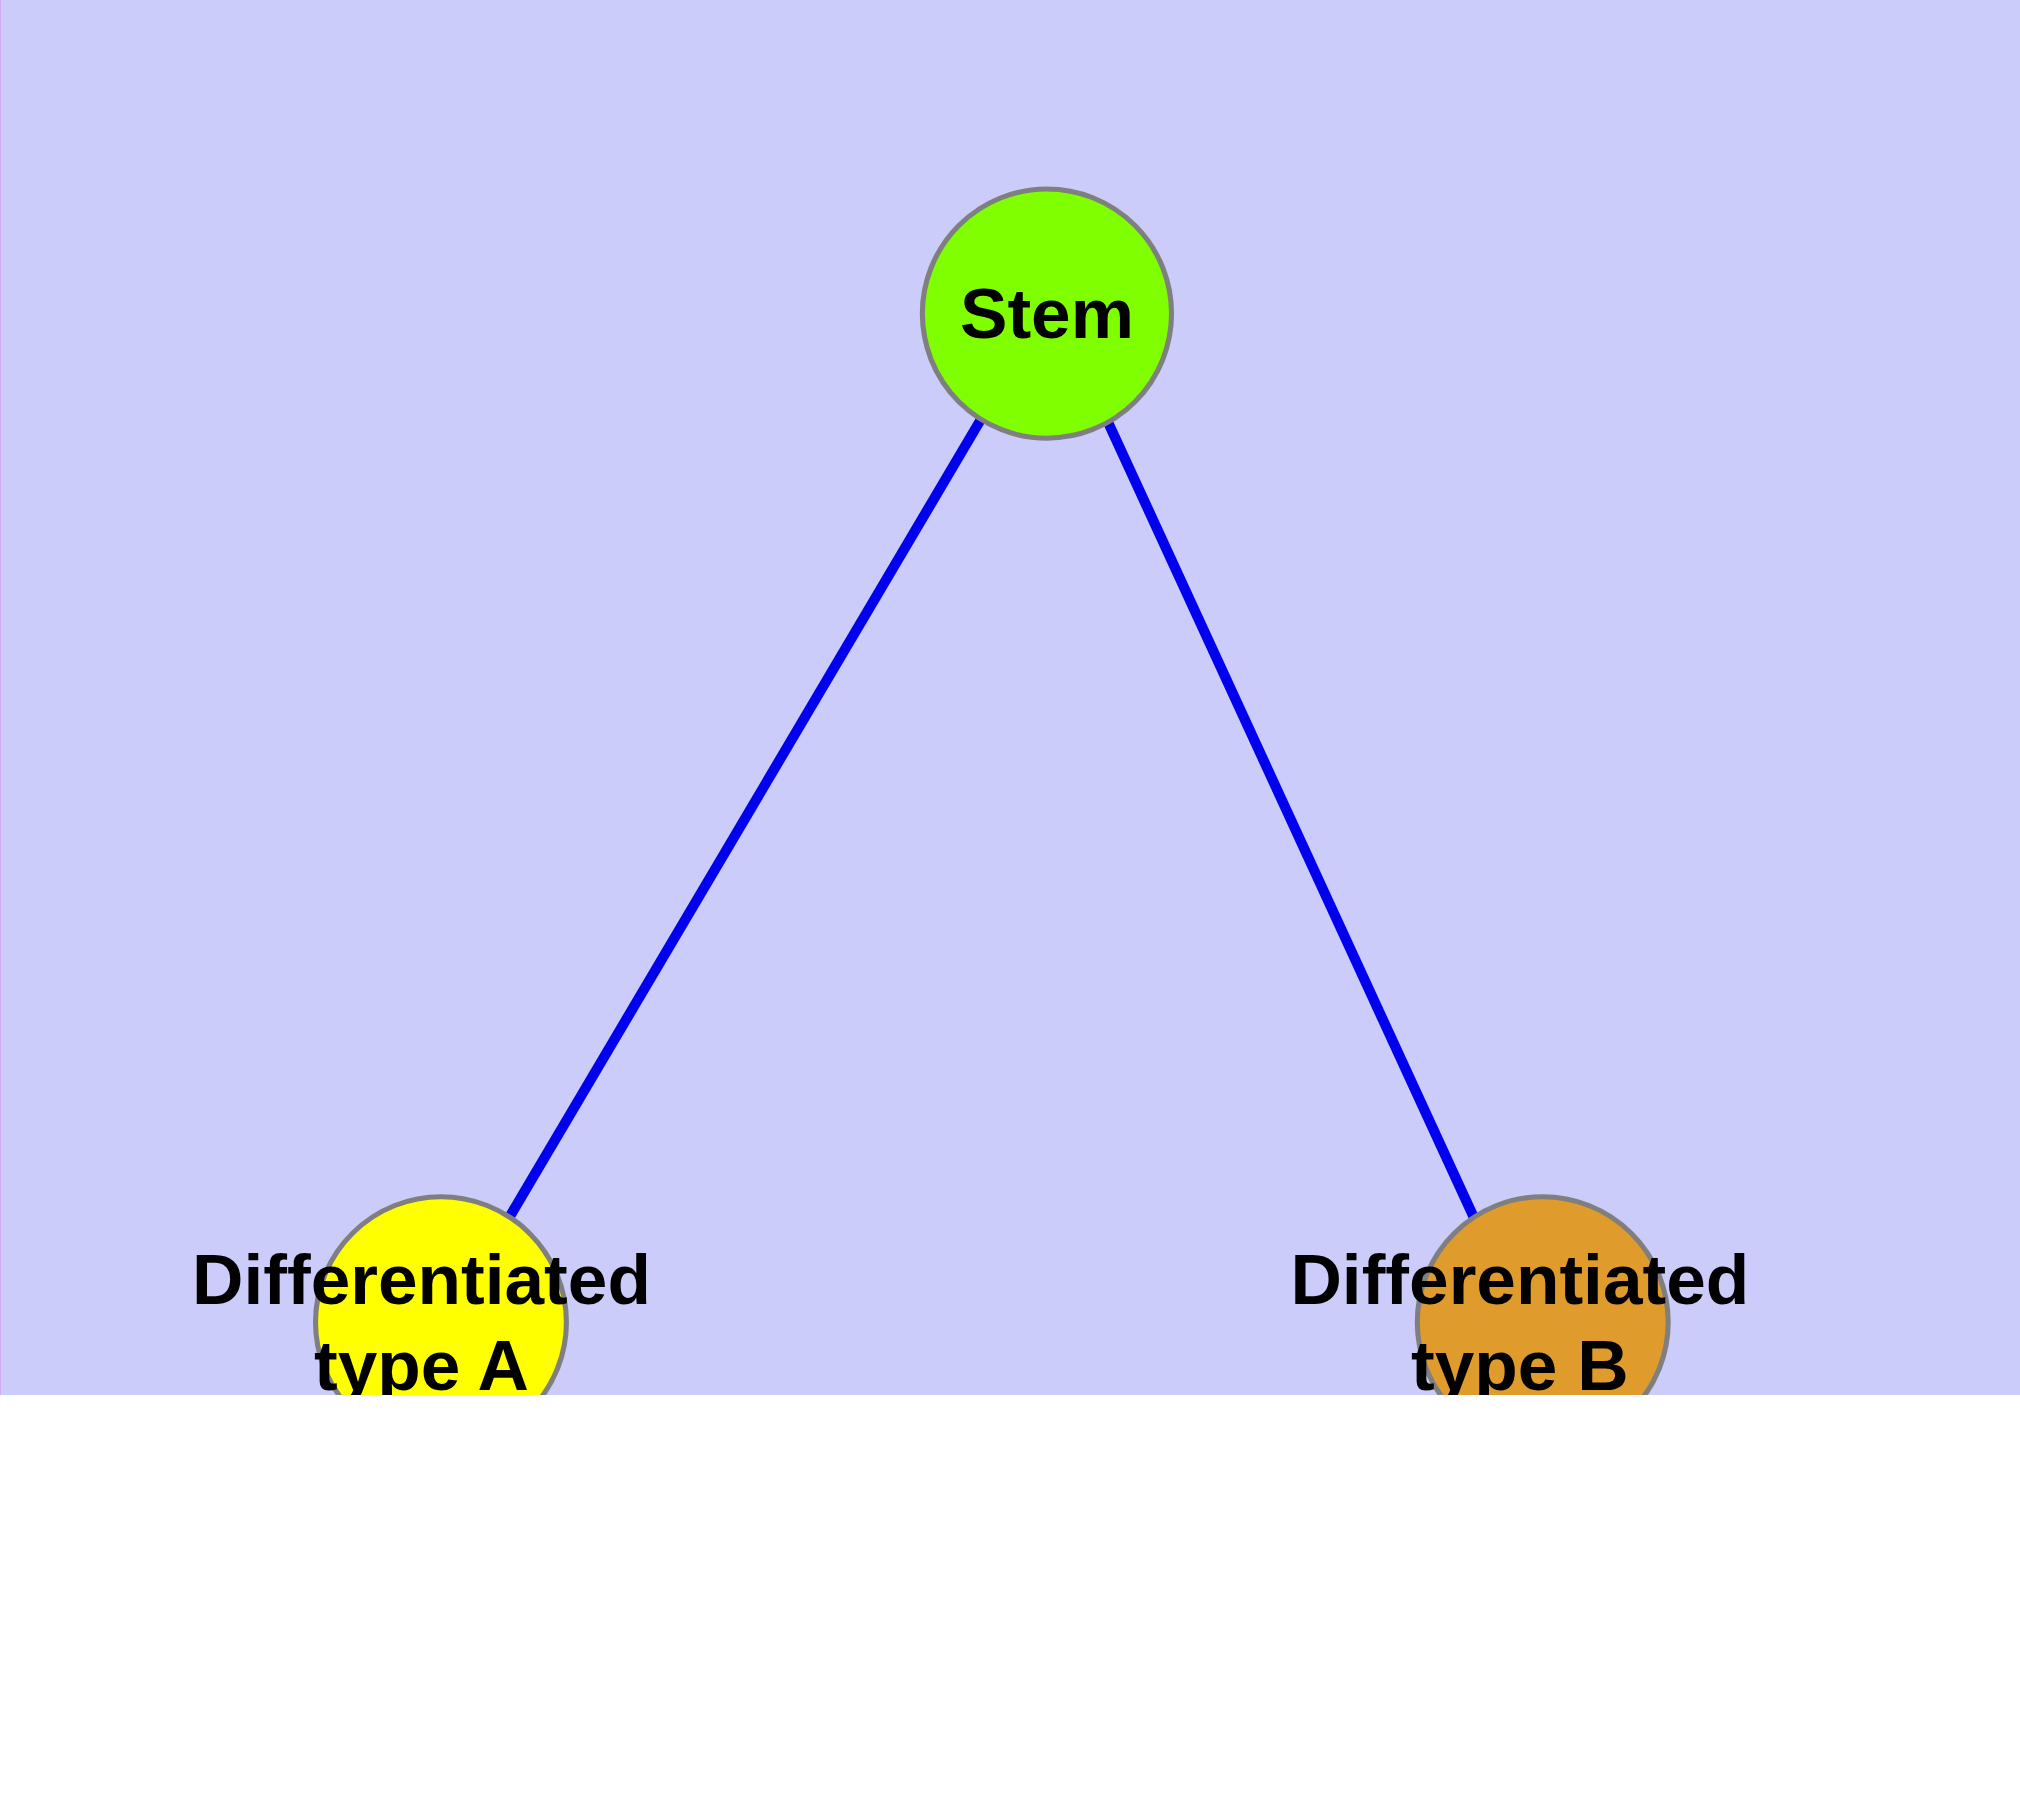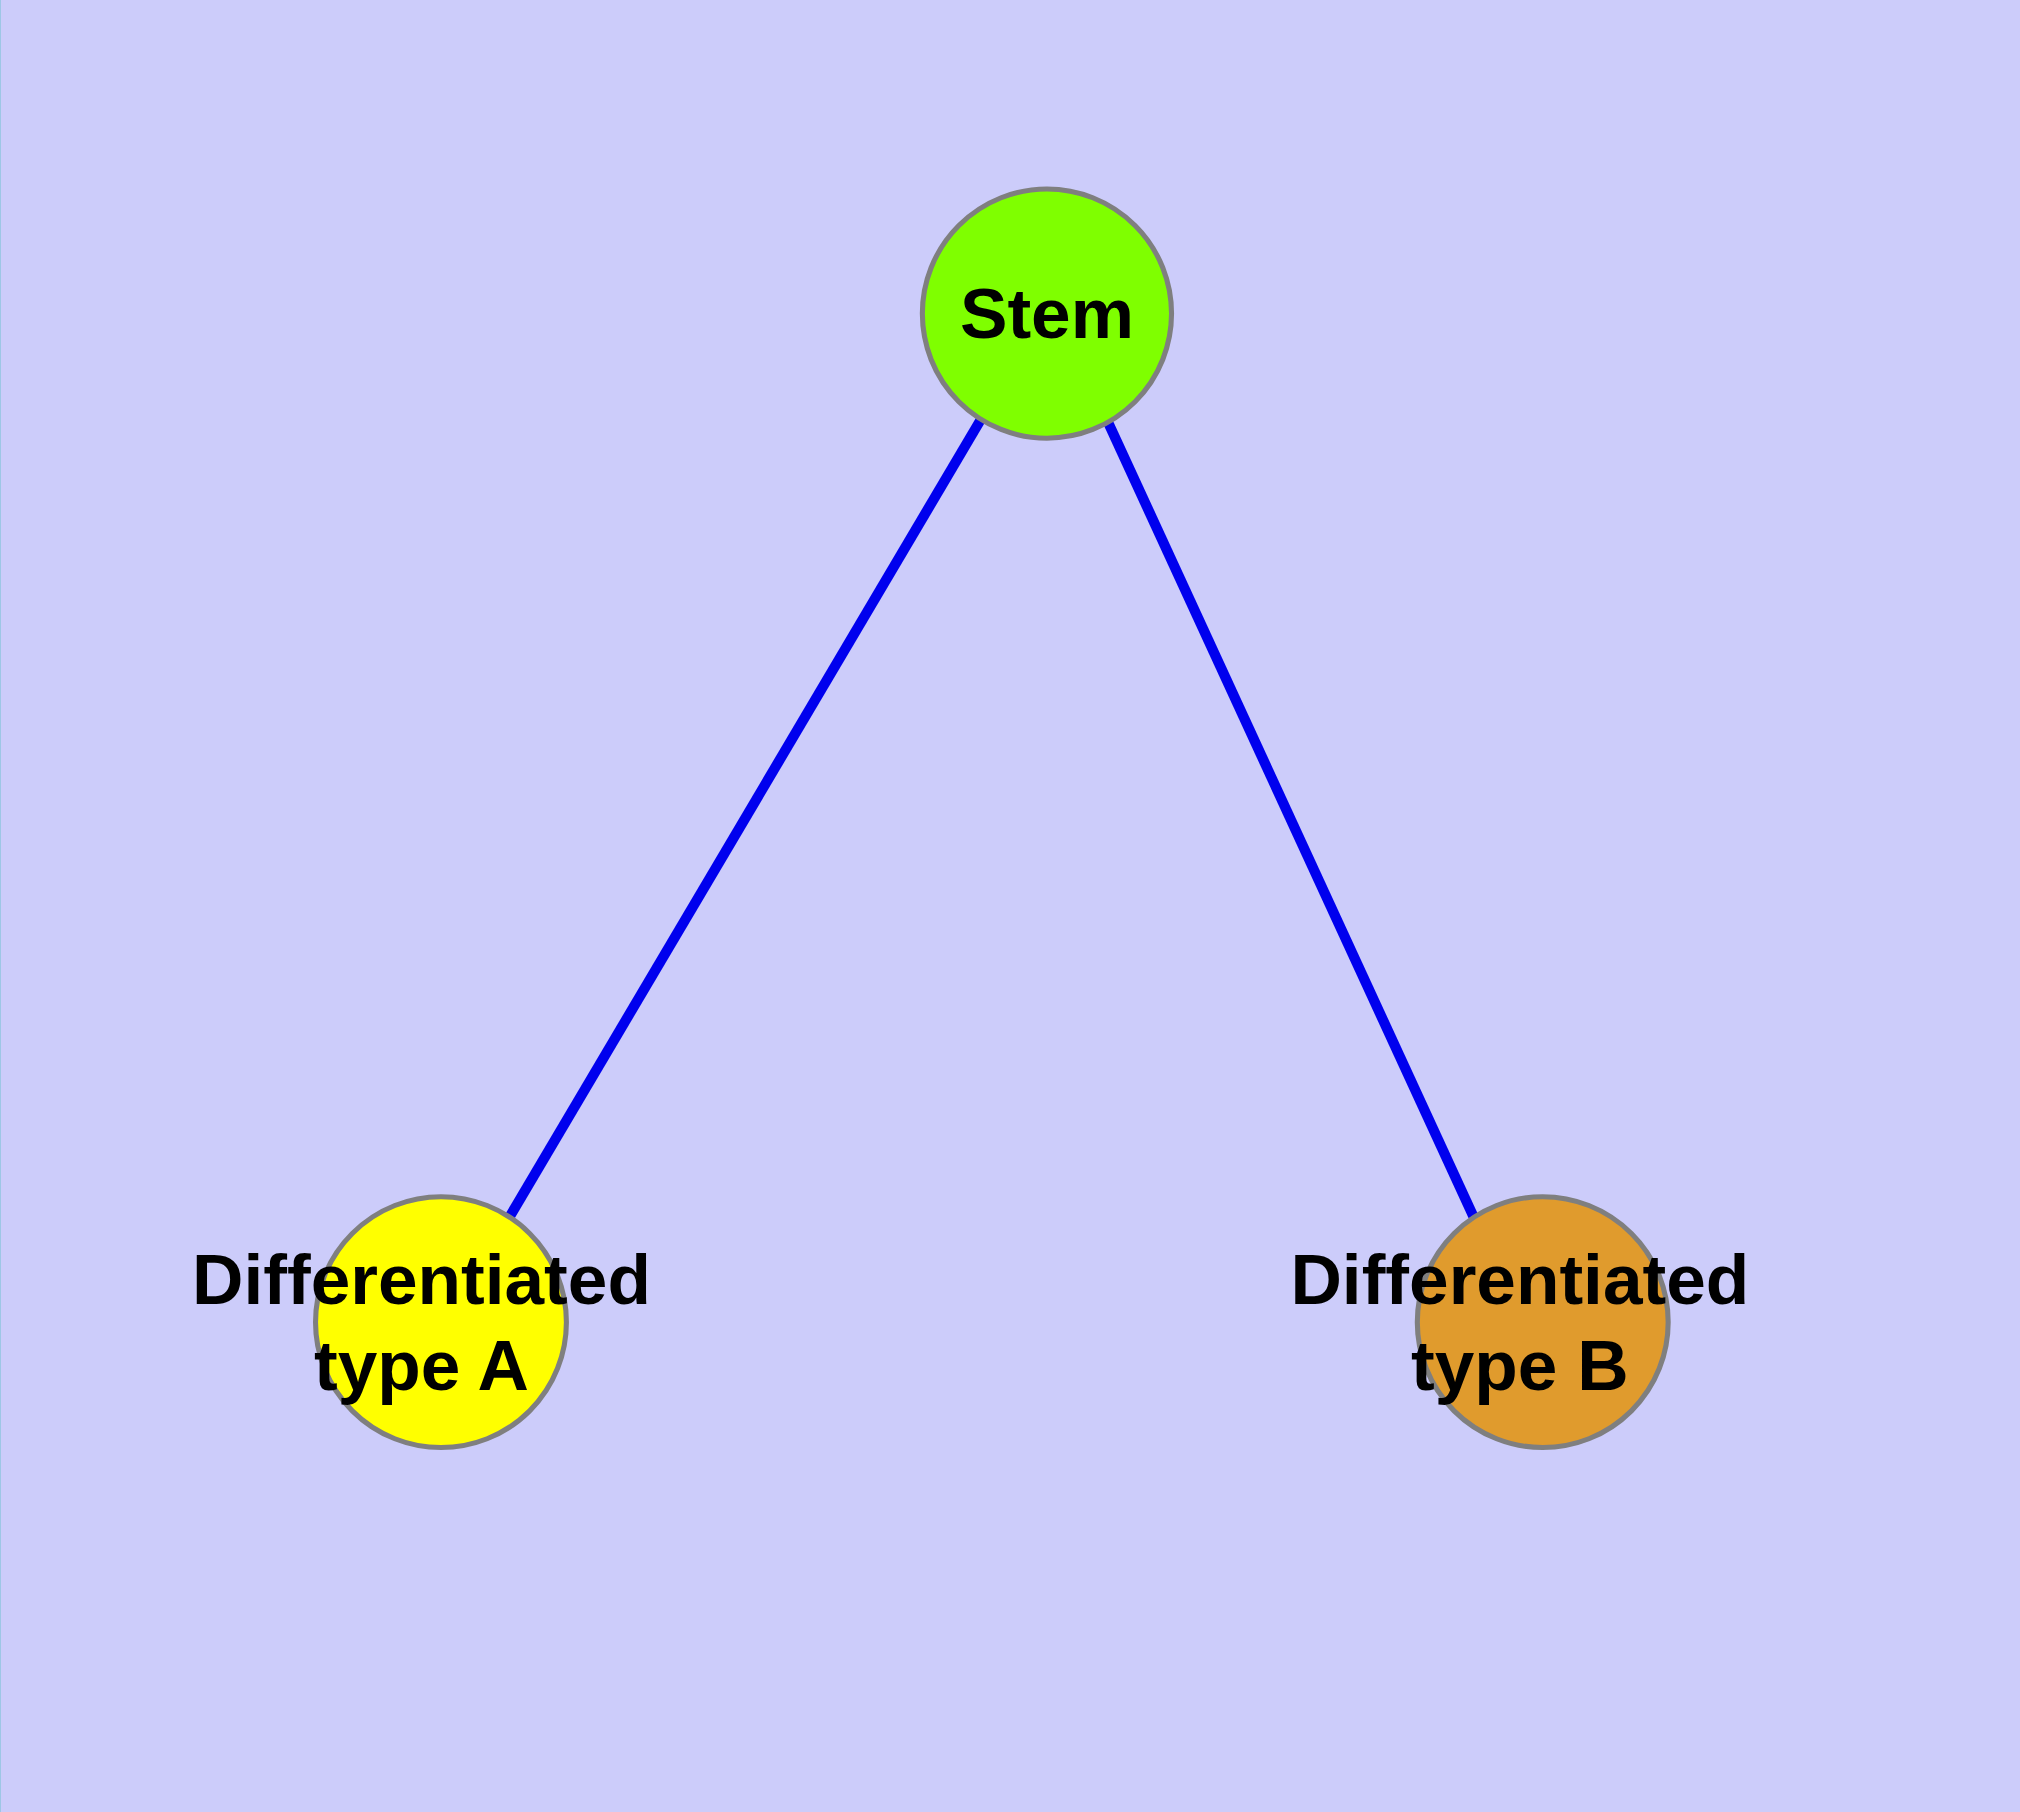--- a/index.html
+++ b/index.html
@@ -34,21 +34,21 @@
     font-family: "Liberation Sans", sans-serif;
     font-weight: bold;
     fill: #000000;
     text-anchor: middle;
     dominant-baseline: auto;
   }
 </style>
 </head>
 <body>
 
-<div id="canvas" style="background: #14b8a6; width: 2021px; height: 1812px;">
+<div id="canvas" style="background: #d946ef; width: 2021px; height: 1395px;">
   <svg id="graph-svg" viewBox="0 0 2384 2138" xmlns="http://www.w3.org/2000/svg">
 
     <rect id="bg-rect" x="0" y="0" width="2384" height="2138" fill="#ccccfa"></rect>
 
     <g id="edges-group">
         <line x1="1157" y1="495" x2="602" y2="1434" stroke="#0000ee" stroke-width="12" class="edge-line"></line>
         <line x1="1307" y1="498" x2="1738" y2="1435" stroke="#0000ee" stroke-width="12" class="edge-line"></line>
       </g>
     <g id="nodes-group">
         <circle cx="1235" cy="370" r="147" fill="#7fff00" class="node-circle" stroke="#7f7f7f" stroke-width="6"></circle>

